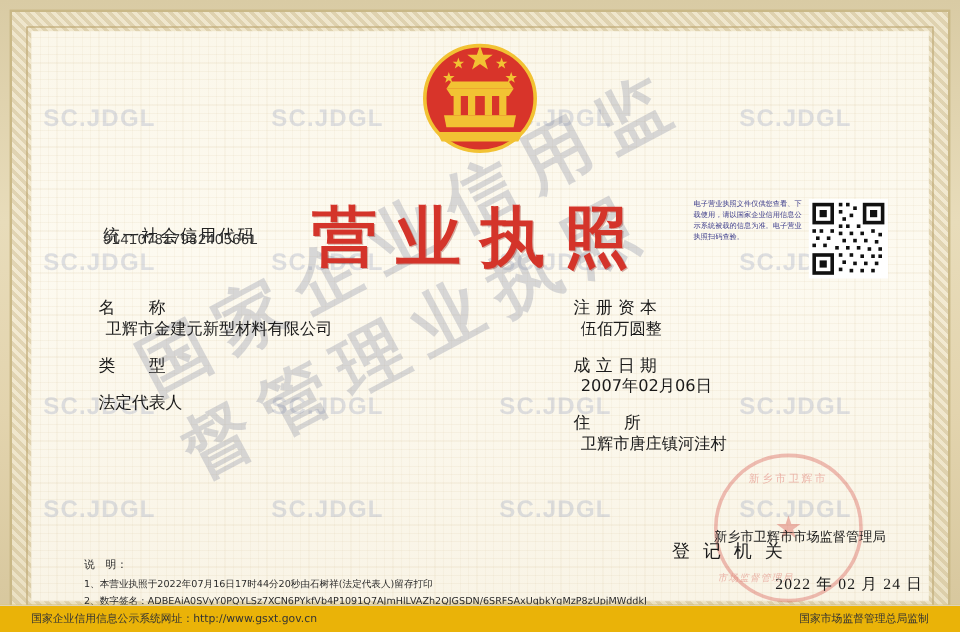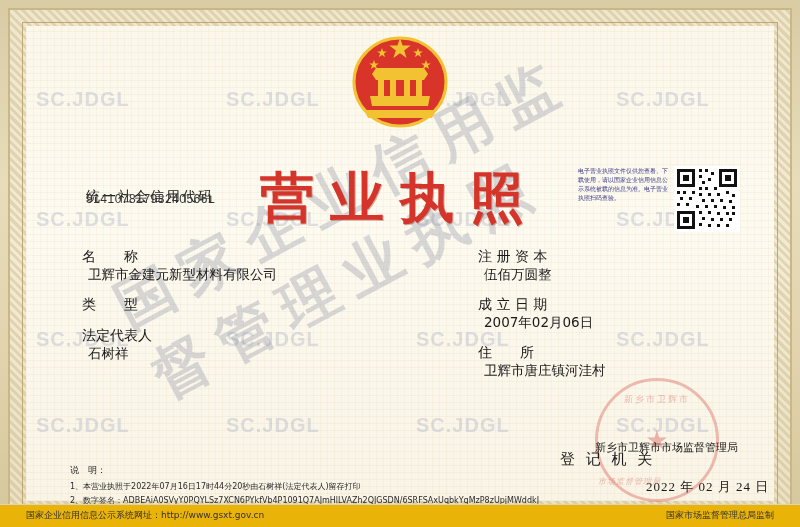--- a/index.html
+++ b/index.html
@@ -414,21 +414,20 @@
       <div class="col-left">
         <div class="row">
           <div class="lbl">名　　称</div>
           <div class="val">卫辉市金建元新型材料有限公司</div>
         </div>
         <div class="row">
           <div class="lbl">类　　型</div>
         </div>
         <div class="row">
           <div class="lbl lbl-4">法定代表人</div>
-          <div class="val">石树祥</div>
         </div>
       </div>
 
       <div class="col-right">
         <div class="row">
           <div class="lbl">注 册 资 本</div>
           <div class="val">伍佰万圆整</div>
         </div>
         <div class="row">
           <div class="lbl">成 立 日 期</div>

